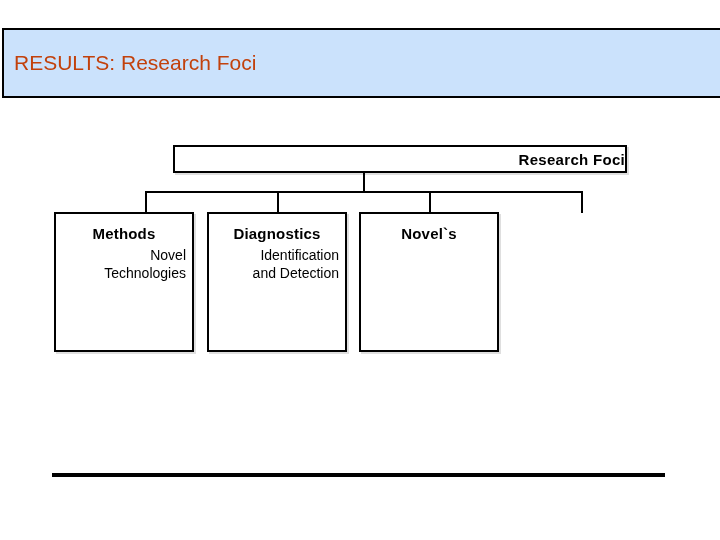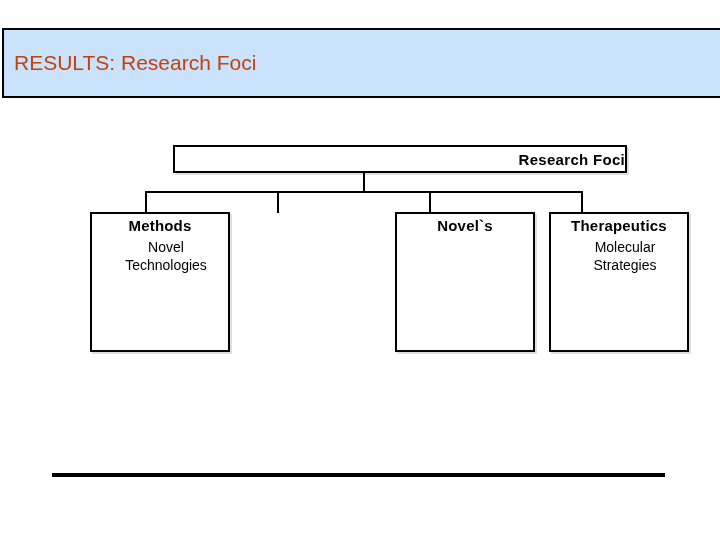--- a/index.html
+++ b/index.html
@@ -83,32 +83,31 @@
   
   .child-box {
     position: absolute;
     top: 212px;
     width: 140px;
     height: 140px;
     background: #ffffff;
     border: 2px solid #000000;
     box-sizing: border-box;
     box-shadow: 2px 2px 0 rgba(150,150,150,0.30);
-    padding-top: 3px;
-    margin-left: 36px;
+    padding-top: 11px;
   }
   .child-title {
     text-align: center;
     font-size: 15px;
     font-weight: bold;
     line-height: 1.25;
     letter-spacing: 0.2px;
   }
   .child-body {
-    text-align: center;
+    text-align: right;
     font-size: 14px;
     font-weight: normal;
     line-height: 1.32;
     padding-left: 18px;
     padding-right: 6px;
     margin-top: 2px;
     white-space: pre-line;
   }
 
   #child-0 { left: 54px; }
@@ -147,26 +146,26 @@
   <div class="conn conn-v" style="left:277px; top:191px; height:22px;"></div>
   <div class="conn conn-v" style="left:429px; top:191px; height:22px;"></div>
   <div class="conn conn-v" style="left:581px; top:191px; height:22px;"></div>
 
   <div class="child-box" id="child-0">
     <div class="child-title">Methods</div>
     <div class="child-body">Novel
 Technologies</div>
   </div>
 
+  <div class="child-box" id="child-1">
+    <div class="child-title">Diagnostics</div>
+    <div class="child-body">Identification
+and Detection</div>
+  </div>
 
   <div class="child-box" id="child-2">
     <div class="child-title">Novel`s</div>
   </div>
 
-  <div class="child-box" id="child-3">
-    <div class="child-title">Therapeutics</div>
-    <div class="child-body">Molecular
-Strategies</div>
-  </div>
 
 </div>
 
 <div id="bottom-rule"></div>
 
 </body></html>

